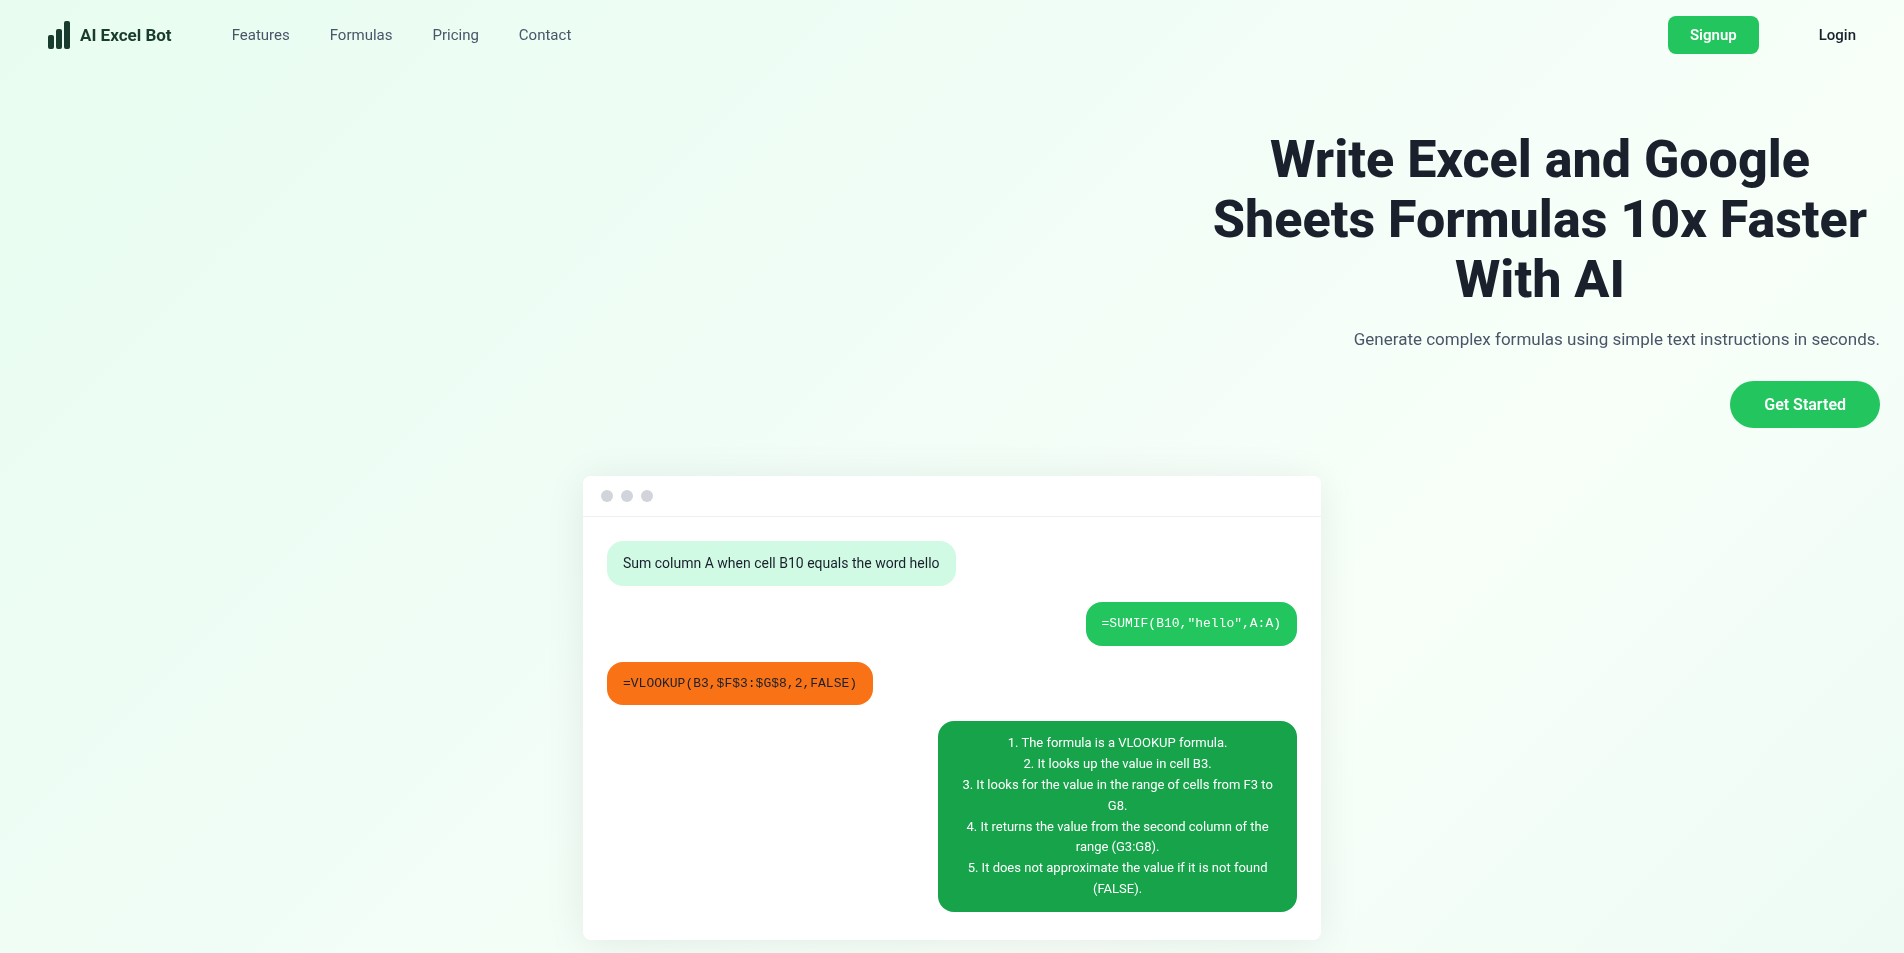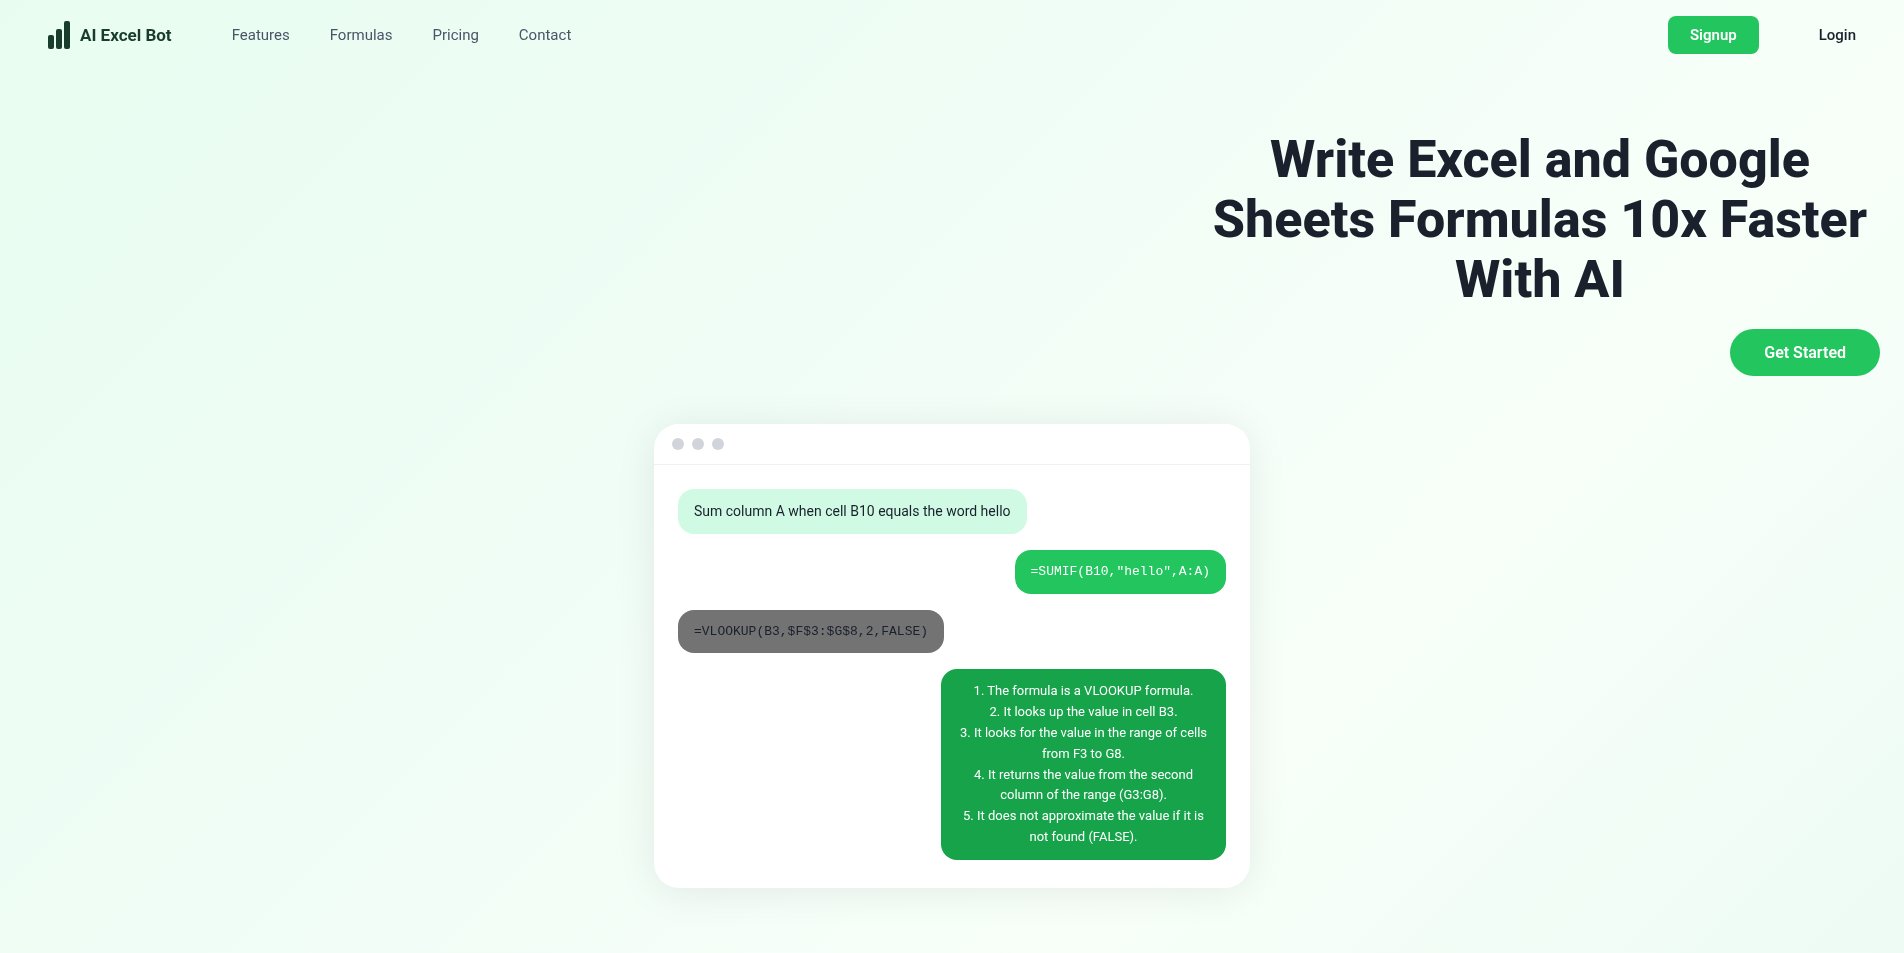--- a/index.html
+++ b/index.html
@@ -129,24 +129,24 @@
       padding: 14px 34px;
       font-size: 16px;
       font-weight: 600;
       cursor: pointer;
       font-family: inherit;
       margin-bottom: 48px;
     }
 
     
     .chat-window {
-      width: 596px;
+      width: 738px;
       max-width: 100%;
       background: #ffffff;
-      border-radius: 25px;
+      border-radius: 8px;
       box-shadow: 0 4px 40px rgba(0,0,0,0.08);
       overflow: hidden;
       margin: 0 auto;
     }
 
     .chat-titlebar {
       display: flex;
       align-items: center;
       gap: 8px;
       padding: 14px 18px;
@@ -187,21 +187,21 @@
 
     .bubble-formula-right {
       background: #22c55e;
       color: #fff;
       align-self: flex-end;
       font-family: 'Courier New', monospace;
       font-size: 13px;
     }
 
     .bubble-formula-left {
-      background: #737373;
+      background: #f97316;
       color: #1a202c;
       align-self: flex-start;
       font-family: 'Courier New', monospace;
       font-size: 13px;
     }
 
     .bubble-explain {
       background: #16a34a;
       color: #fff;
       align-self: flex-end;
@@ -236,20 +236,21 @@
   </div>
 
   <div class="nav-actions">
     <button class="btn-signup">Signup</button>
     <button class="btn-login">Login</button>
   </div>
 </nav>
 
 <section class="hero">
   <h1 class="hero-title">Write Excel and Google Sheets Formulas 10x Faster With AI</h1>
+  <p class="hero-subtitle">Generate complex formulas using simple text instructions in seconds.</p>
   <button class="btn-get-started">Get Started</button>
 
   <div class="chat-window">
     <div class="chat-titlebar">
       <div class="dot"></div>
       <div class="dot"></div>
       <div class="dot"></div>
     </div>
     <div class="chat-body">
 

